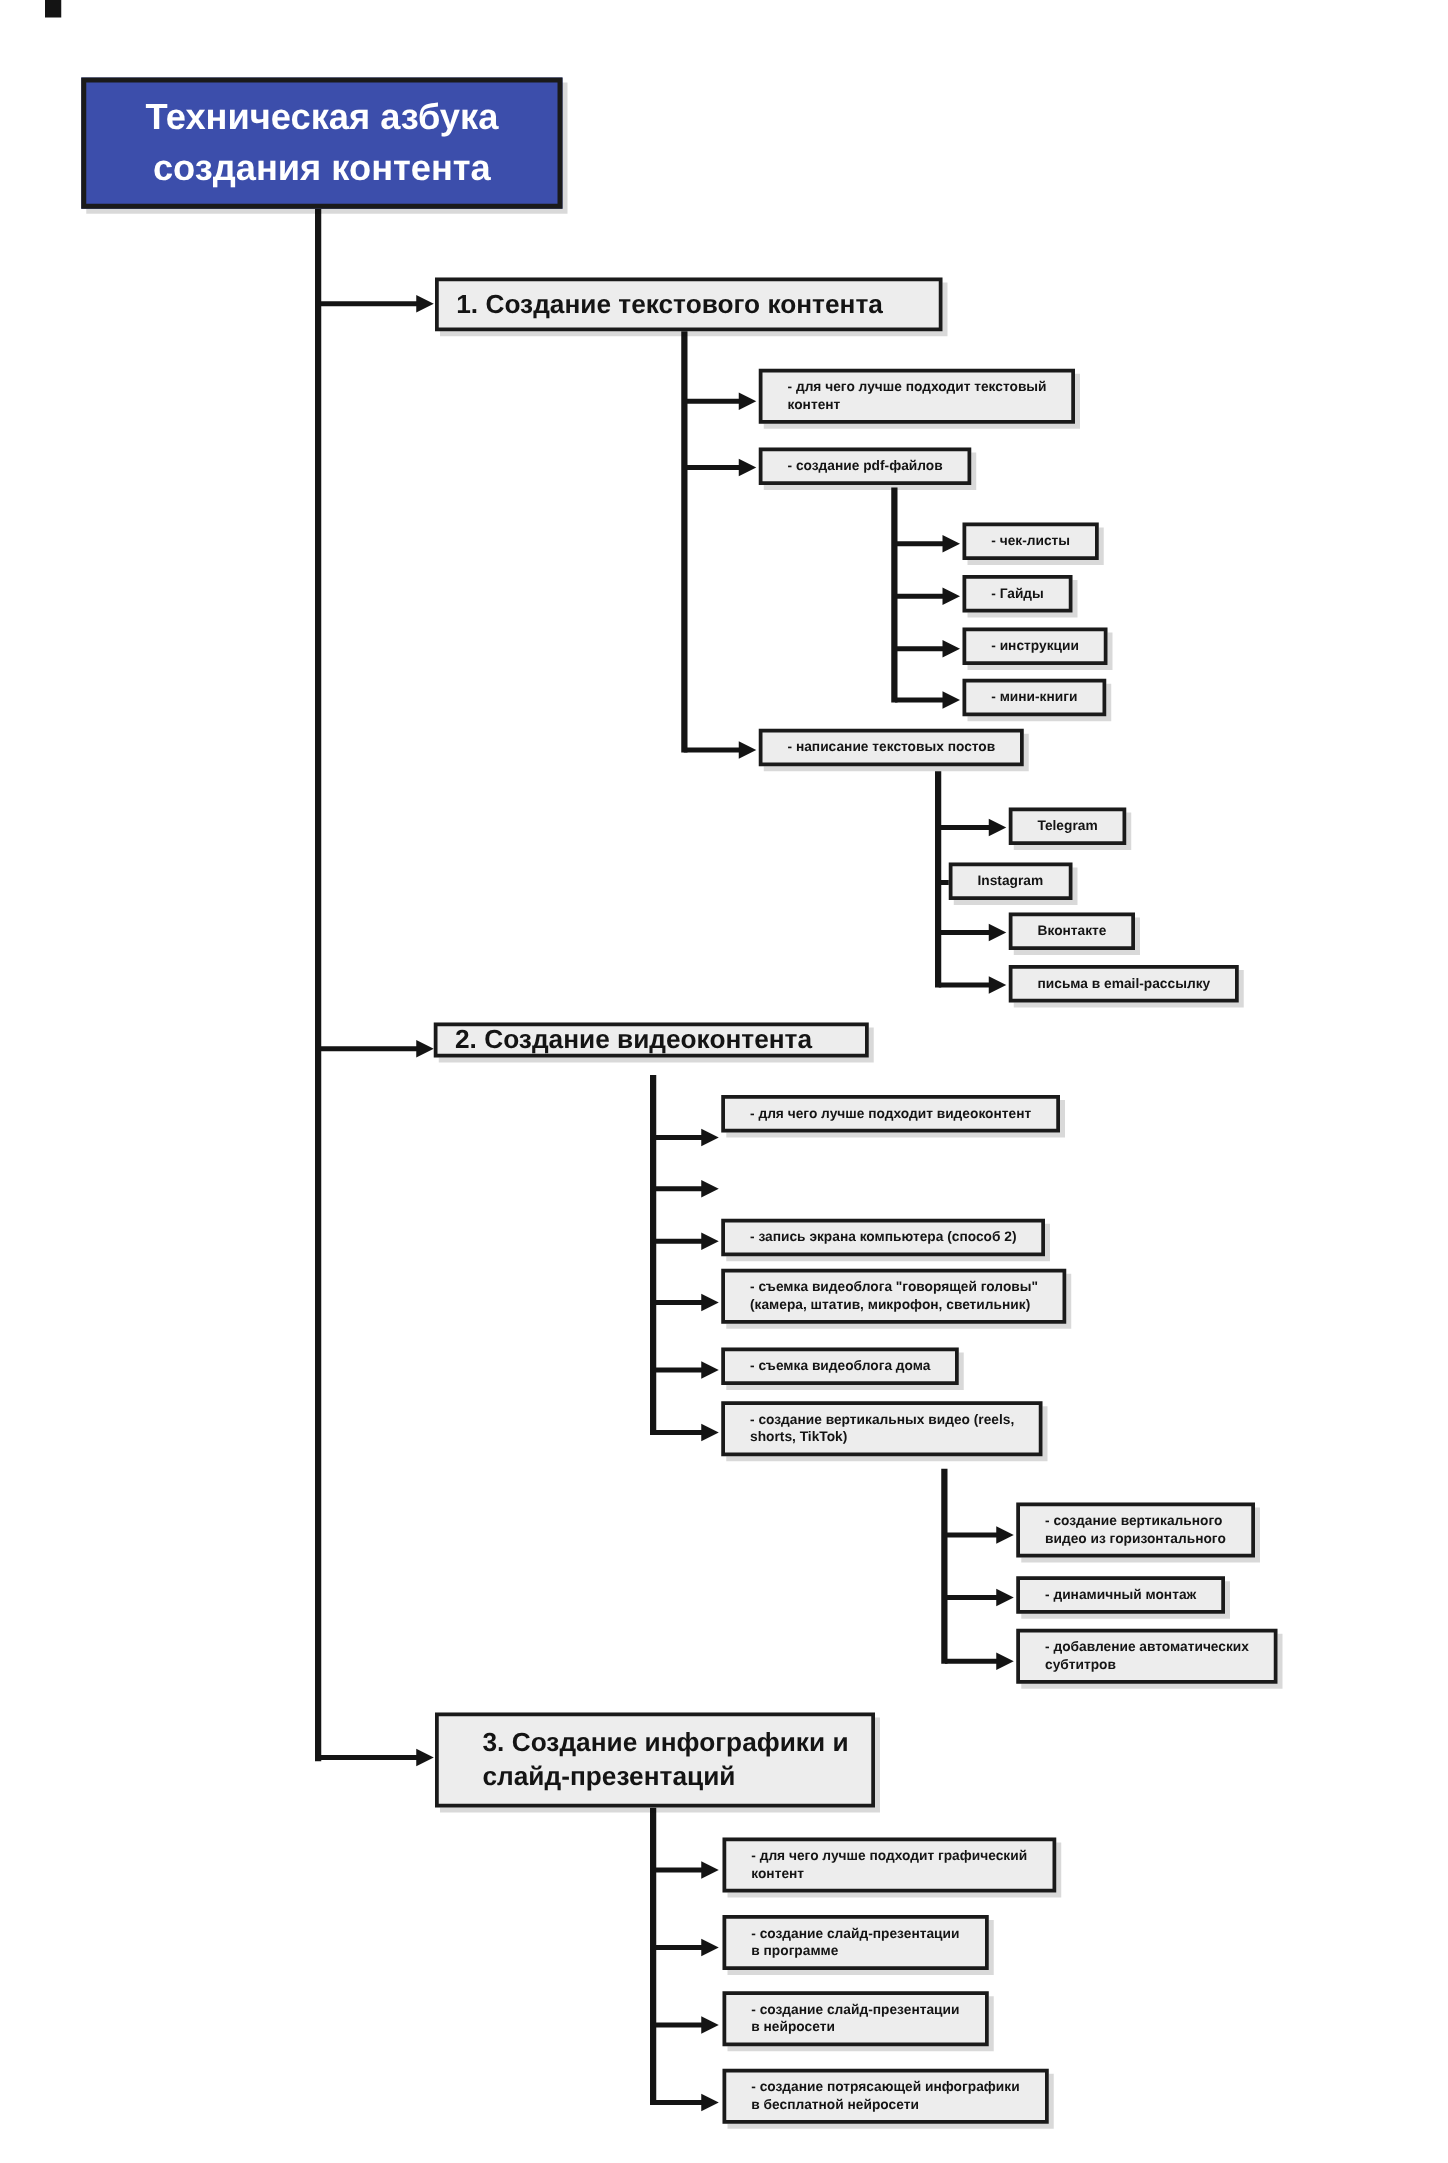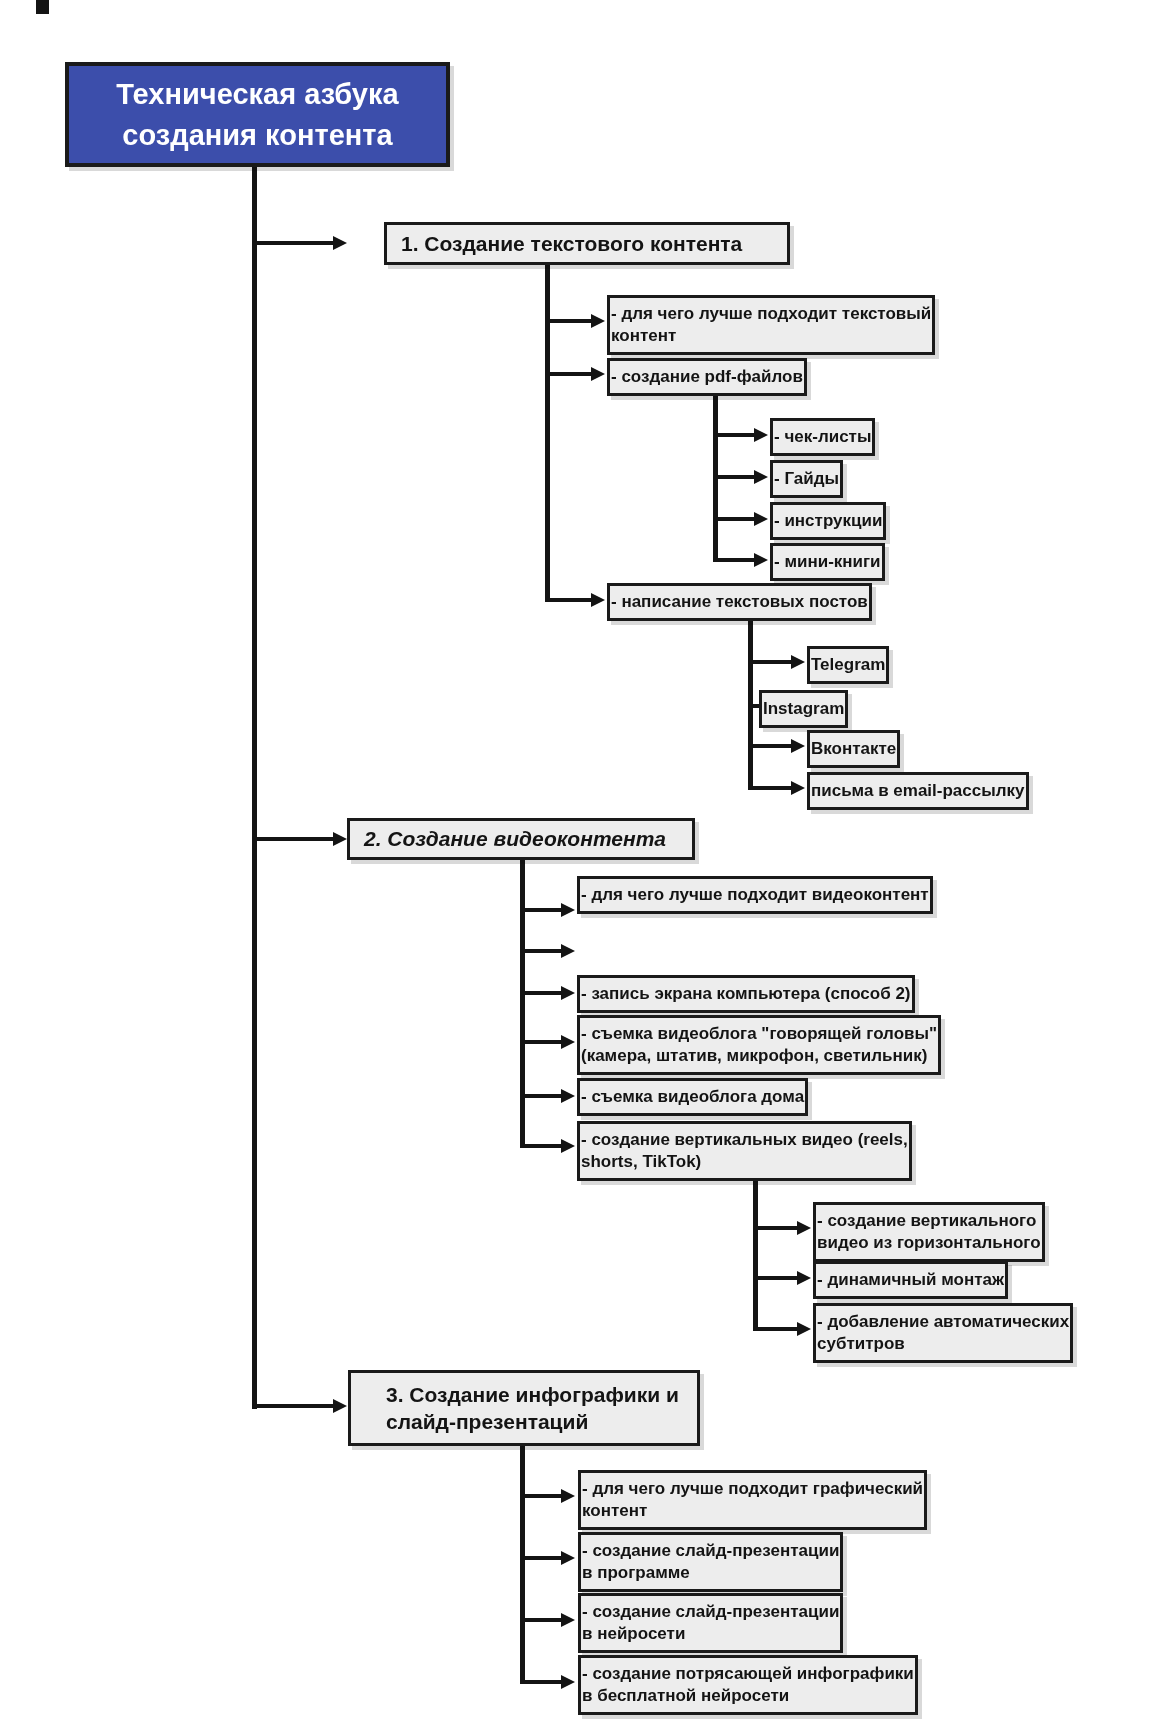--- a/index.html
+++ b/index.html
@@ -20,23 +20,23 @@
     background:var(--node-bg,#EDEDED);
     border:3px solid var(--node-border,#1A1A1A);
     color:#141414;
     font-weight:bold;
     white-space:pre-line;
     width:max-content;
     box-shadow:4px 4px 0 rgba(0,0,0,0.15);
     box-sizing:border-box;
   }
   .leaf{
-    font-size:17px;
+    font-size:11px;
     line-height:1.28;
-    padding:5px 1px;
+    padding:5px 20px;
   }
   .branch{
     display:flex;
     align-items:center;
     justify-content:flex-start;
     text-align:left;
     font-size:21px;
     line-height:1.3;
     padding:0 14px;
   }
@@ -141,22 +141,22 @@
   <div class="hline" style="left:523px;top:1556px;width:39px;"></div>
   <div class="arrow" style="left:561px;top:1551px;"></div>
   <div class="hline" style="left:523px;top:1618px;width:39px;"></div>
   <div class="arrow" style="left:561px;top:1613px;"></div>
   <div class="hline" style="left:523px;top:1680px;width:39px;"></div>
   <div class="arrow" style="left:561px;top:1675px;"></div>
 
   <div class="node root-box" style="left:65px;top:62px;width:385px;height:105px;">Техническая азбука
 создания контента</div>
 
-  <div class="node branch" style="left:348px;top:222px;width:406px;height:43px;margin-left:36px;">1. Создание текстового контента</div>
-  <div class="node branch" style="left:347px;top:818px;width:348px;height:42px;font-style:italic;">2. Создание видеоконтента</div>
+  <div class="node branch" style="left:348px;top:222px;width:406px;height:43px;">1. Создание текстового контента</div>
+  <div class="node branch" style="left:347px;top:818px;width:348px;height:28px;">2. Создание видеоконтента</div>
   <div class="node branch" style="left:348px;top:1370px;width:352px;height:76px;padding-left:35px;">3. Создание инфографики и
 слайд-презентаций</div>
 
   <div class="node leaf" style="left:607px;top:295px;">- для чего лучше подходит текстовый
 контент</div>
   <div class="node leaf" style="left:607px;top:358px;">- создание pdf-файлов</div>
   <div class="node leaf" style="left:770px;top:418px;">- чек-листы</div>
   <div class="node leaf" style="left:770px;top:460px;">- Гайды</div>
   <div class="node leaf" style="left:770px;top:502px;">- инструкции</div>
   <div class="node leaf" style="left:770px;top:543px;">- мини-книги</div>

